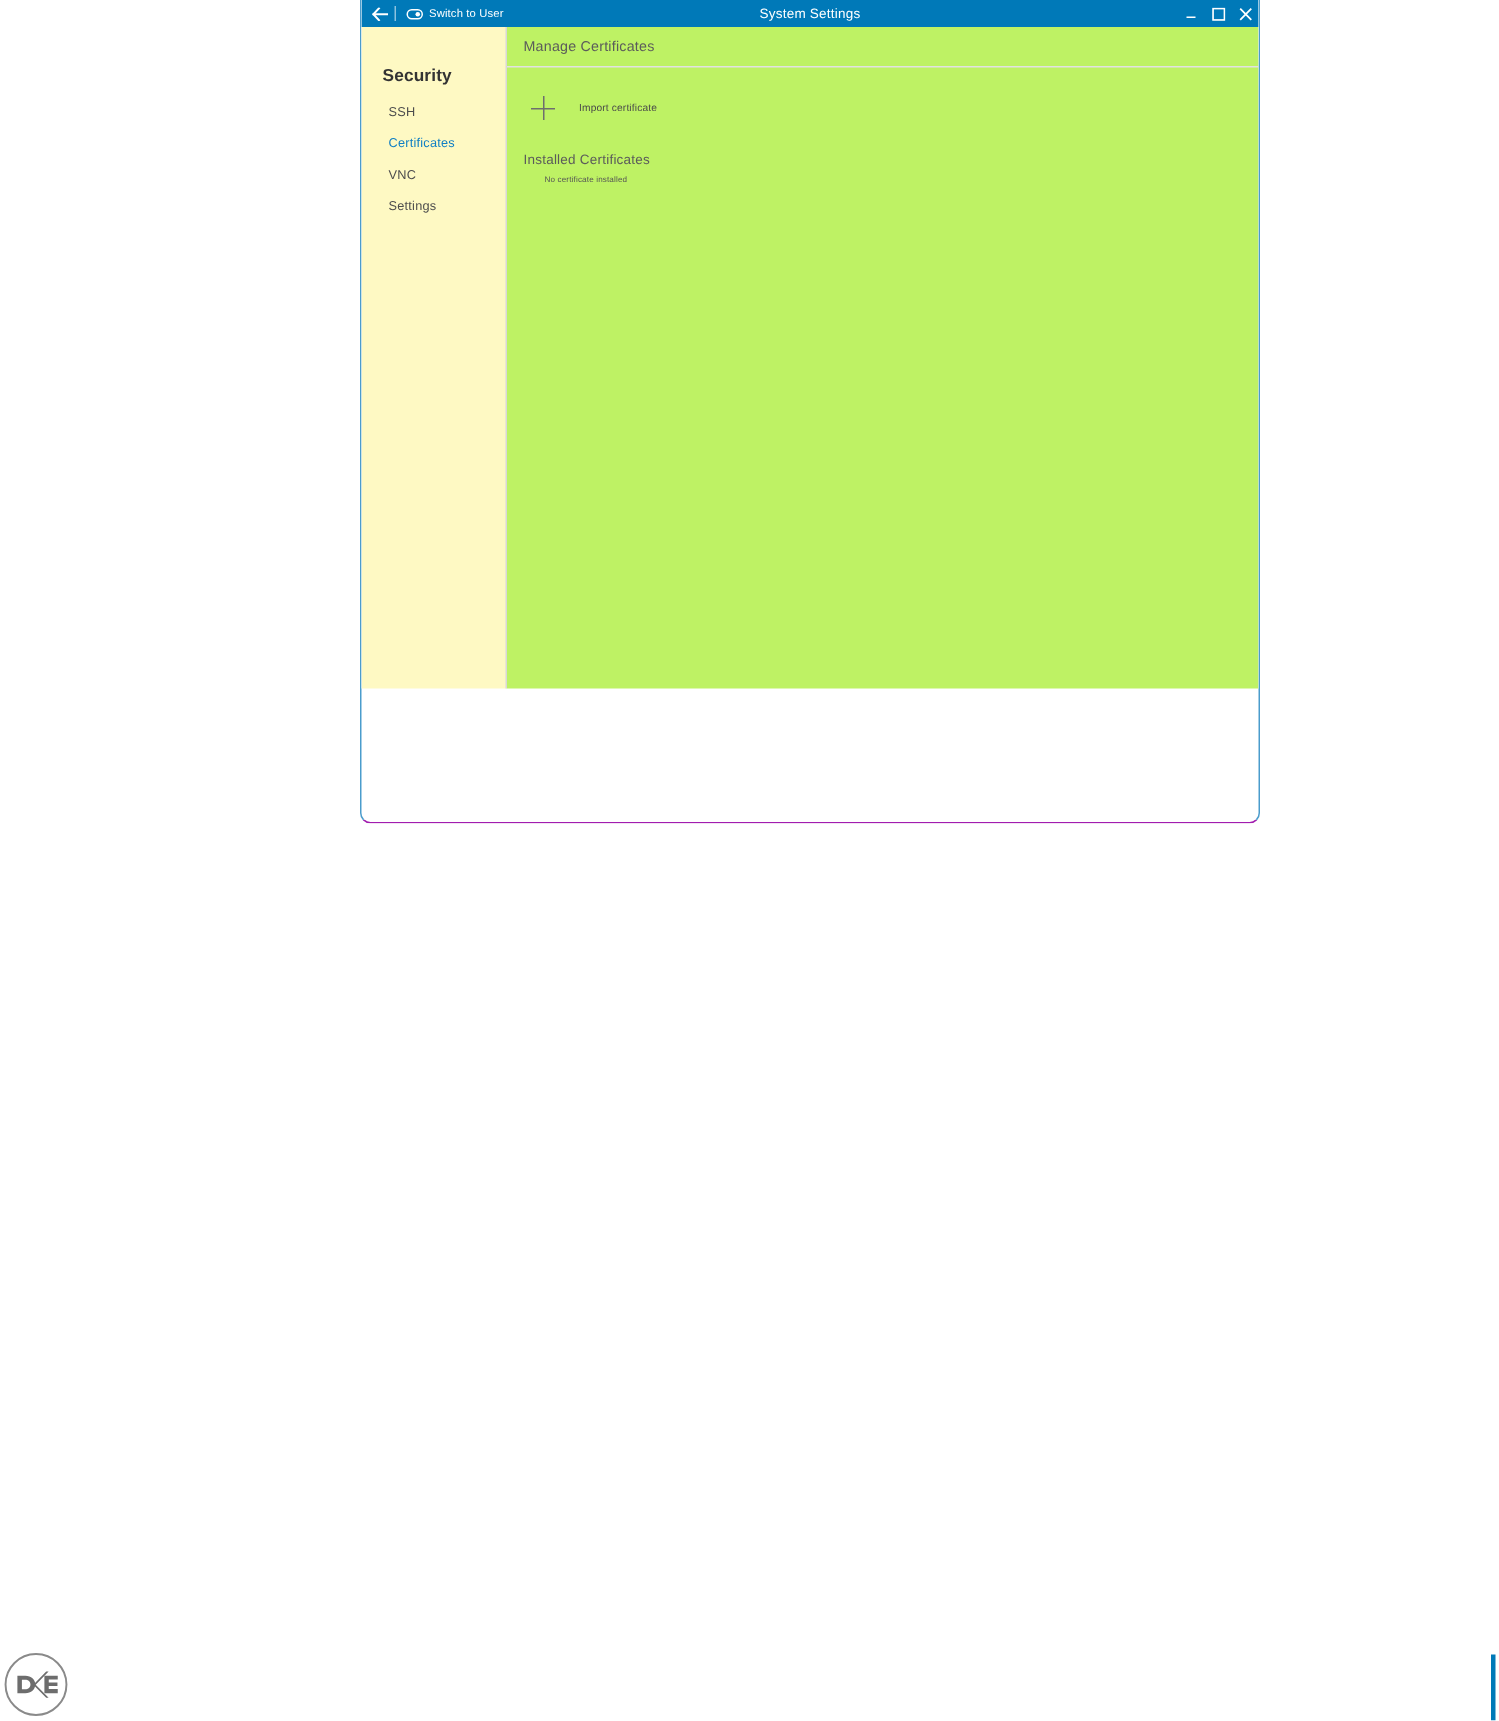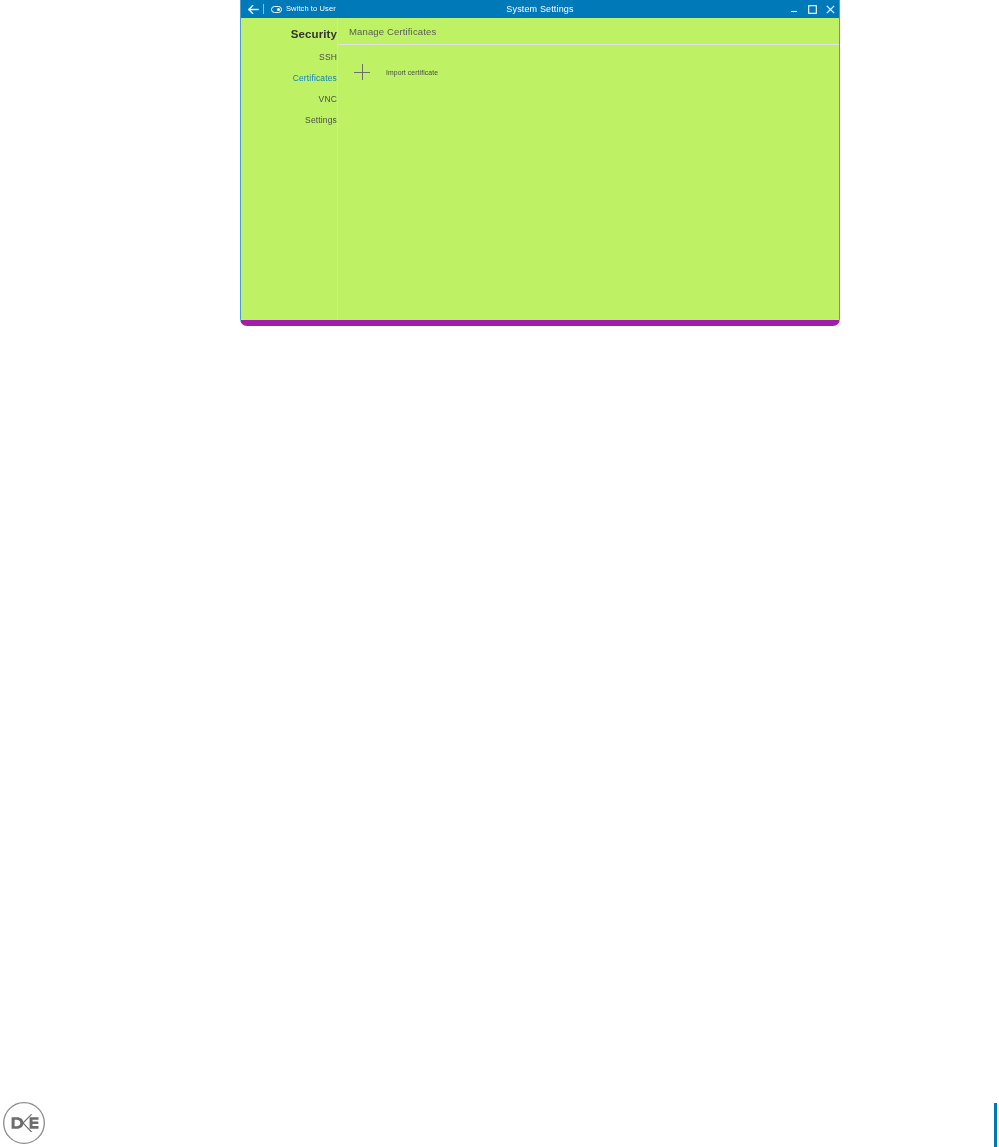--- a/index.html
+++ b/index.html
@@ -16,30 +16,29 @@
     -webkit-font-smoothing: antialiased;
     overflow: hidden;
   }
 
   
   #app-window {
     position: absolute;
     left: 240px;
     top: 0px;
     width: 600px;
-    height: 326px;
+    height: 549px;
     box-sizing: border-box;
     background: #ffffff;
     border-left: 1px solid #4a9ccc;
     border-right: 1px solid #4a9ccc;
-    border-bottom: 6px solid #a21caf;
+    border-bottom: 1px solid #a21caf;
     border-bottom-left-radius: 7px;
     border-bottom-right-radius: 7px;
     overflow: hidden;
-    text-align: right;
   }
 
   
   #title-bar {
     position: relative;
     height: 18px;
     background: #0079b8;
     color: #ffffff;
     display: flex;
     align-items: center;
@@ -144,23 +143,23 @@
   #window-body {
     display: flex;
     height: calc(461px - 18px - 2px);
     background: #ffffff;
   }
 
   
   #sidebar {
     width: 97px;
     box-sizing: border-box;
-    background: #bef264;
+    background: #fef9c3;
     border-right: 1px solid #d8d8d8;
-    padding-top: 5px;
+    padding-top: 22px;
     flex: none;
   }
   #sidebar-title {
     font-size: 11.5px;
     font-weight: bold;
     color: #333333;
     padding: 5px 0 6px 14px;
     letter-spacing: 0.1px;
   }
   .nav-item {
@@ -334,20 +333,24 @@
         <span id="panel-title">Manage Certificates</span>
       </div>
 
       <div id="panel-content">
 
         <div id="import-row">
           <span class="plus-icon"></span>
           <span id="import-label">Import certificate</span>
         </div>
 
+        <div id="installed-section">
+          <div id="installed-title">Installed Certificates</div>
+          <div id="installed-empty">No certificate installed</div>
+        </div>
 
       </div>
     </section>
   </div>
 </div>
 
 <div id="dell-logo">
   <svg width="44" height="44" viewBox="0 0 44 44" aria-hidden="true">
     <circle cx="22" cy="22" r="20.3" fill="none" stroke="#8a8a8a" stroke-width="1.3"></circle>
     <g fill="#6d6d6d">

